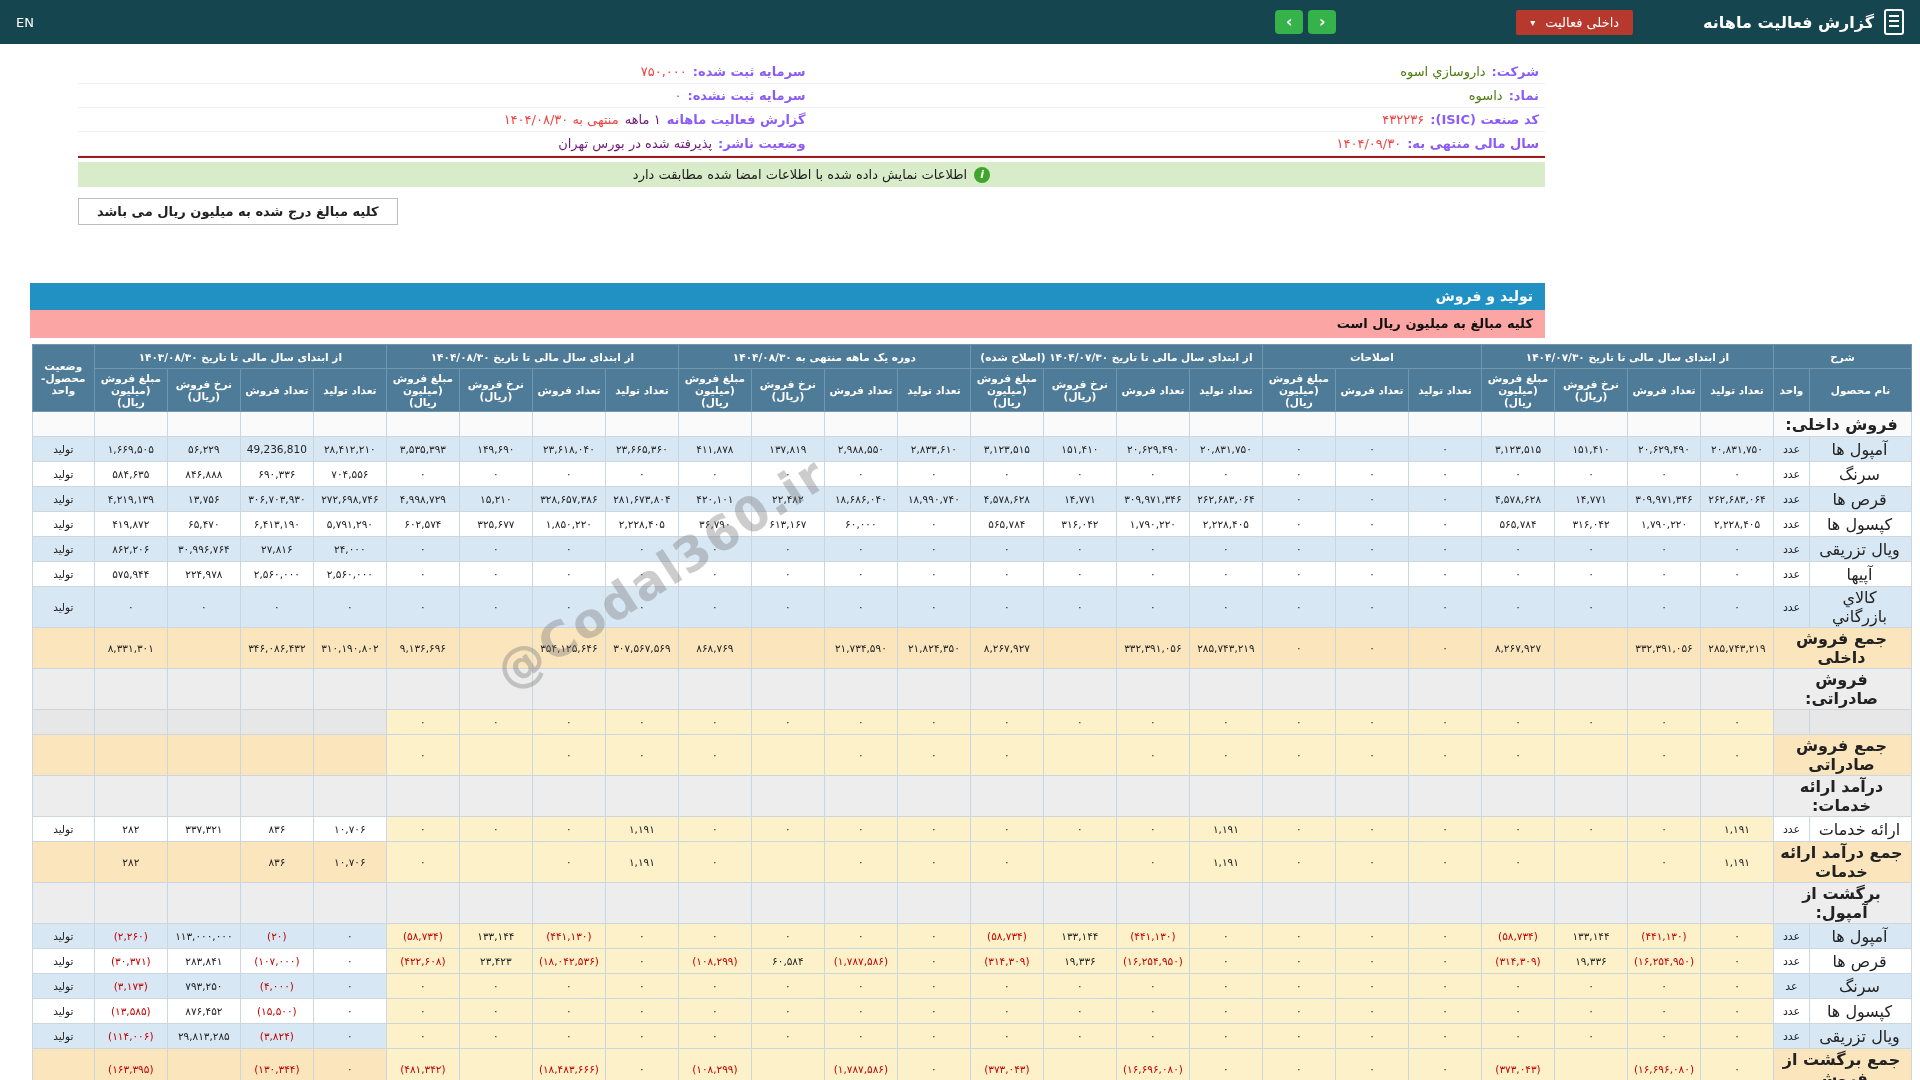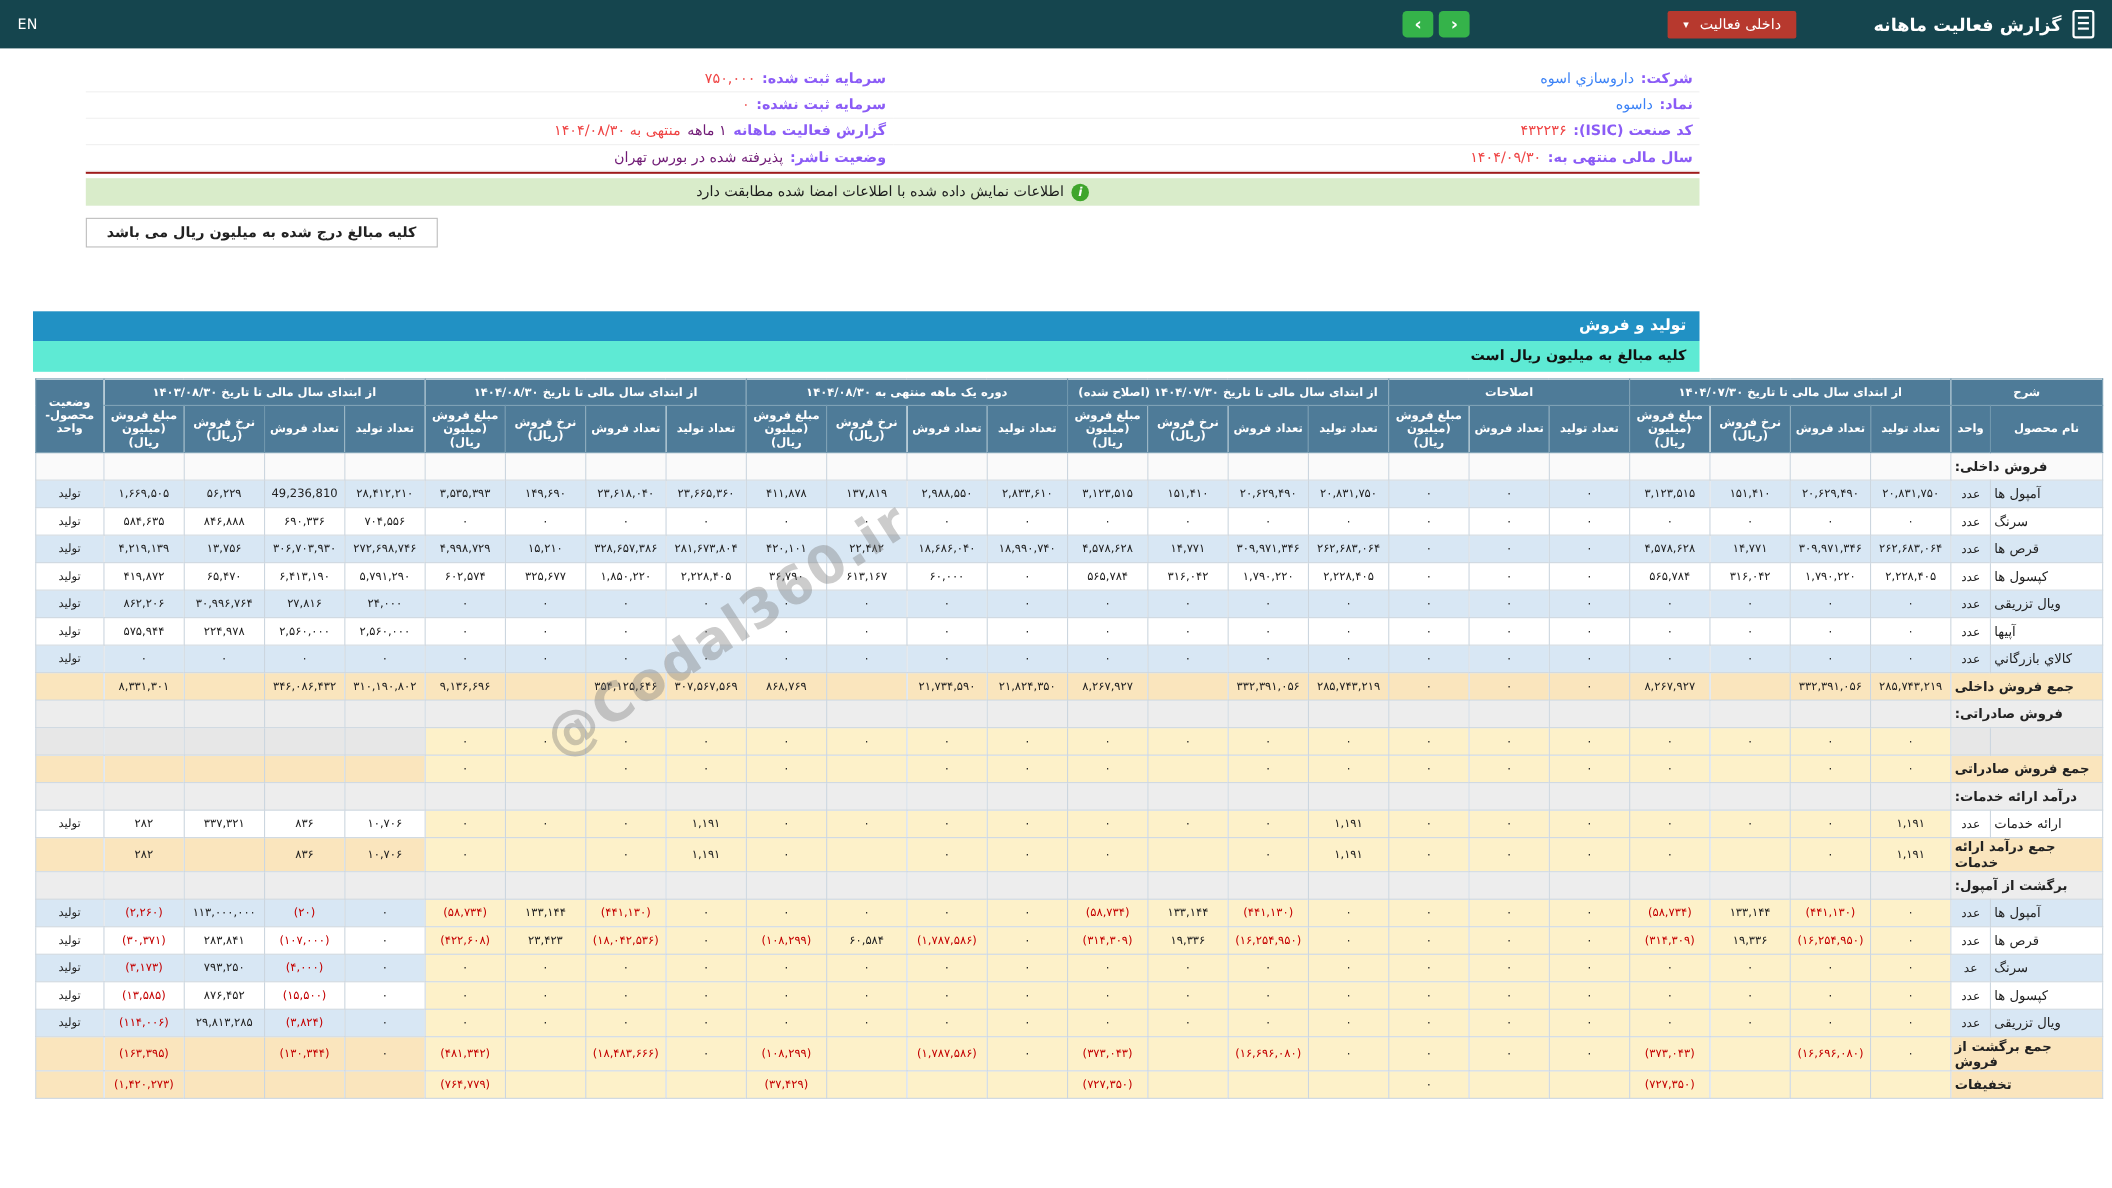--- a/index.html
+++ b/index.html
@@ -19,45 +19,45 @@
   .nav-arrows{display:flex;gap:5px;margin-right:180px}
   .nav-arrows button{width:28px;height:24px;background:#35b34a;border:none;border-radius:4px;color:#fff;
     font-size:16px;font-weight:bold;line-height:1;cursor:pointer;font-family:inherit}
   .lang{font-size:13px;cursor:pointer}
   
   .info{position:absolute;top:60px;left:78px;width:1467px;border-bottom:2px solid #9e1b1b;display:flex;z-index:2;background:#fff}
   .info-col{width:50%}
   .irow{height:24px;display:flex;align-items:center;gap:6px;border-bottom:1px solid #f0f0f0;padding:0 6px;font-size:13px}
   .lbl{font-weight:bold;color:#8b5cf6}
   .val{color:#ef4444}
-  .val.navy{color:#3b82f6}
+  .val.navy{color:#4d7c0f}
   .red{color:#701a75}
   
   .banner{position:absolute;top:162px;left:78px;width:1467px;height:25px;background:#d9ecca;
     display:flex;align-items:center;justify-content:center;gap:7px;font-size:13px;color:#1d1d1d;z-index:2}
   .info-icon{width:16px;height:16px;border-radius:50%;background:#3fa52c;color:#fff;font-size:11px;font-weight:bold;
     font-style:italic;display:inline-flex;align-items:center;justify-content:center}
   
   .tab{position:absolute;top:198px;left:78px;border:1px solid #bdbdbd;background:#fff;padding:5px 18px;
     font-size:13px;font-weight:bold;color:#222;z-index:2;cursor:pointer;display:inline-block}
   
   .sec-bar{position:absolute;top:283px;left:30px;width:1515px;height:27px;background:#2191c4;color:#fff;
     font-weight:bold;font-size:14px;line-height:27px;padding-right:12px;z-index:2}
-  .sec-note{position:absolute;top:310px;left:30px;width:1515px;height:28px;background:#5eead4;color:#111;
+  .sec-note{position:absolute;top:310px;left:30px;width:1515px;height:28px;background:#fca5a5;color:#111;
     font-weight:bold;font-size:13px;line-height:28px;padding-right:12px;z-index:2}
   
   .table-wrap{position:absolute;top:344px;left:30px;width:1882px;z-index:1}
   table{border-collapse:collapse;table-layout:fixed;width:1879px}
   th{background:#4e7b98;color:#fff;border:1px solid #7097ad;font-size:10.5px;font-weight:bold;
     padding:3px 2px;text-align:center;vertical-align:middle;overflow:hidden}
   thead tr:first-child th{height:24px}
   thead tr:last-child th{height:42px}
   td{border:1px solid #ccd6df;height:25px;padding:1px 3px;text-align:center;vertical-align:middle;
     font-size:10.5px;color:#222;overflow:hidden}
-  .c-name{text-align:left;font-size:12px;padding-right:5px}
+  .c-name{text-align:center;font-size:16px;padding-right:5px}
   .c-unit{font-size:11px}
   .sh-blue td{background:#d8e7f4}
   .sh-white td{background:#ffffff}
   .sh-gray td{background:#e7e7e7}
   .r-section td{background:#ededed;font-weight:bold}
   .r-section.sh-white td{background:#fafafa}
   .r-sum td{background:#fae5bd}
   .r-sum .c-name{font-weight:bold}
   td.yl{background:#fdf1c9}
   td.neg{color:#c40000}

